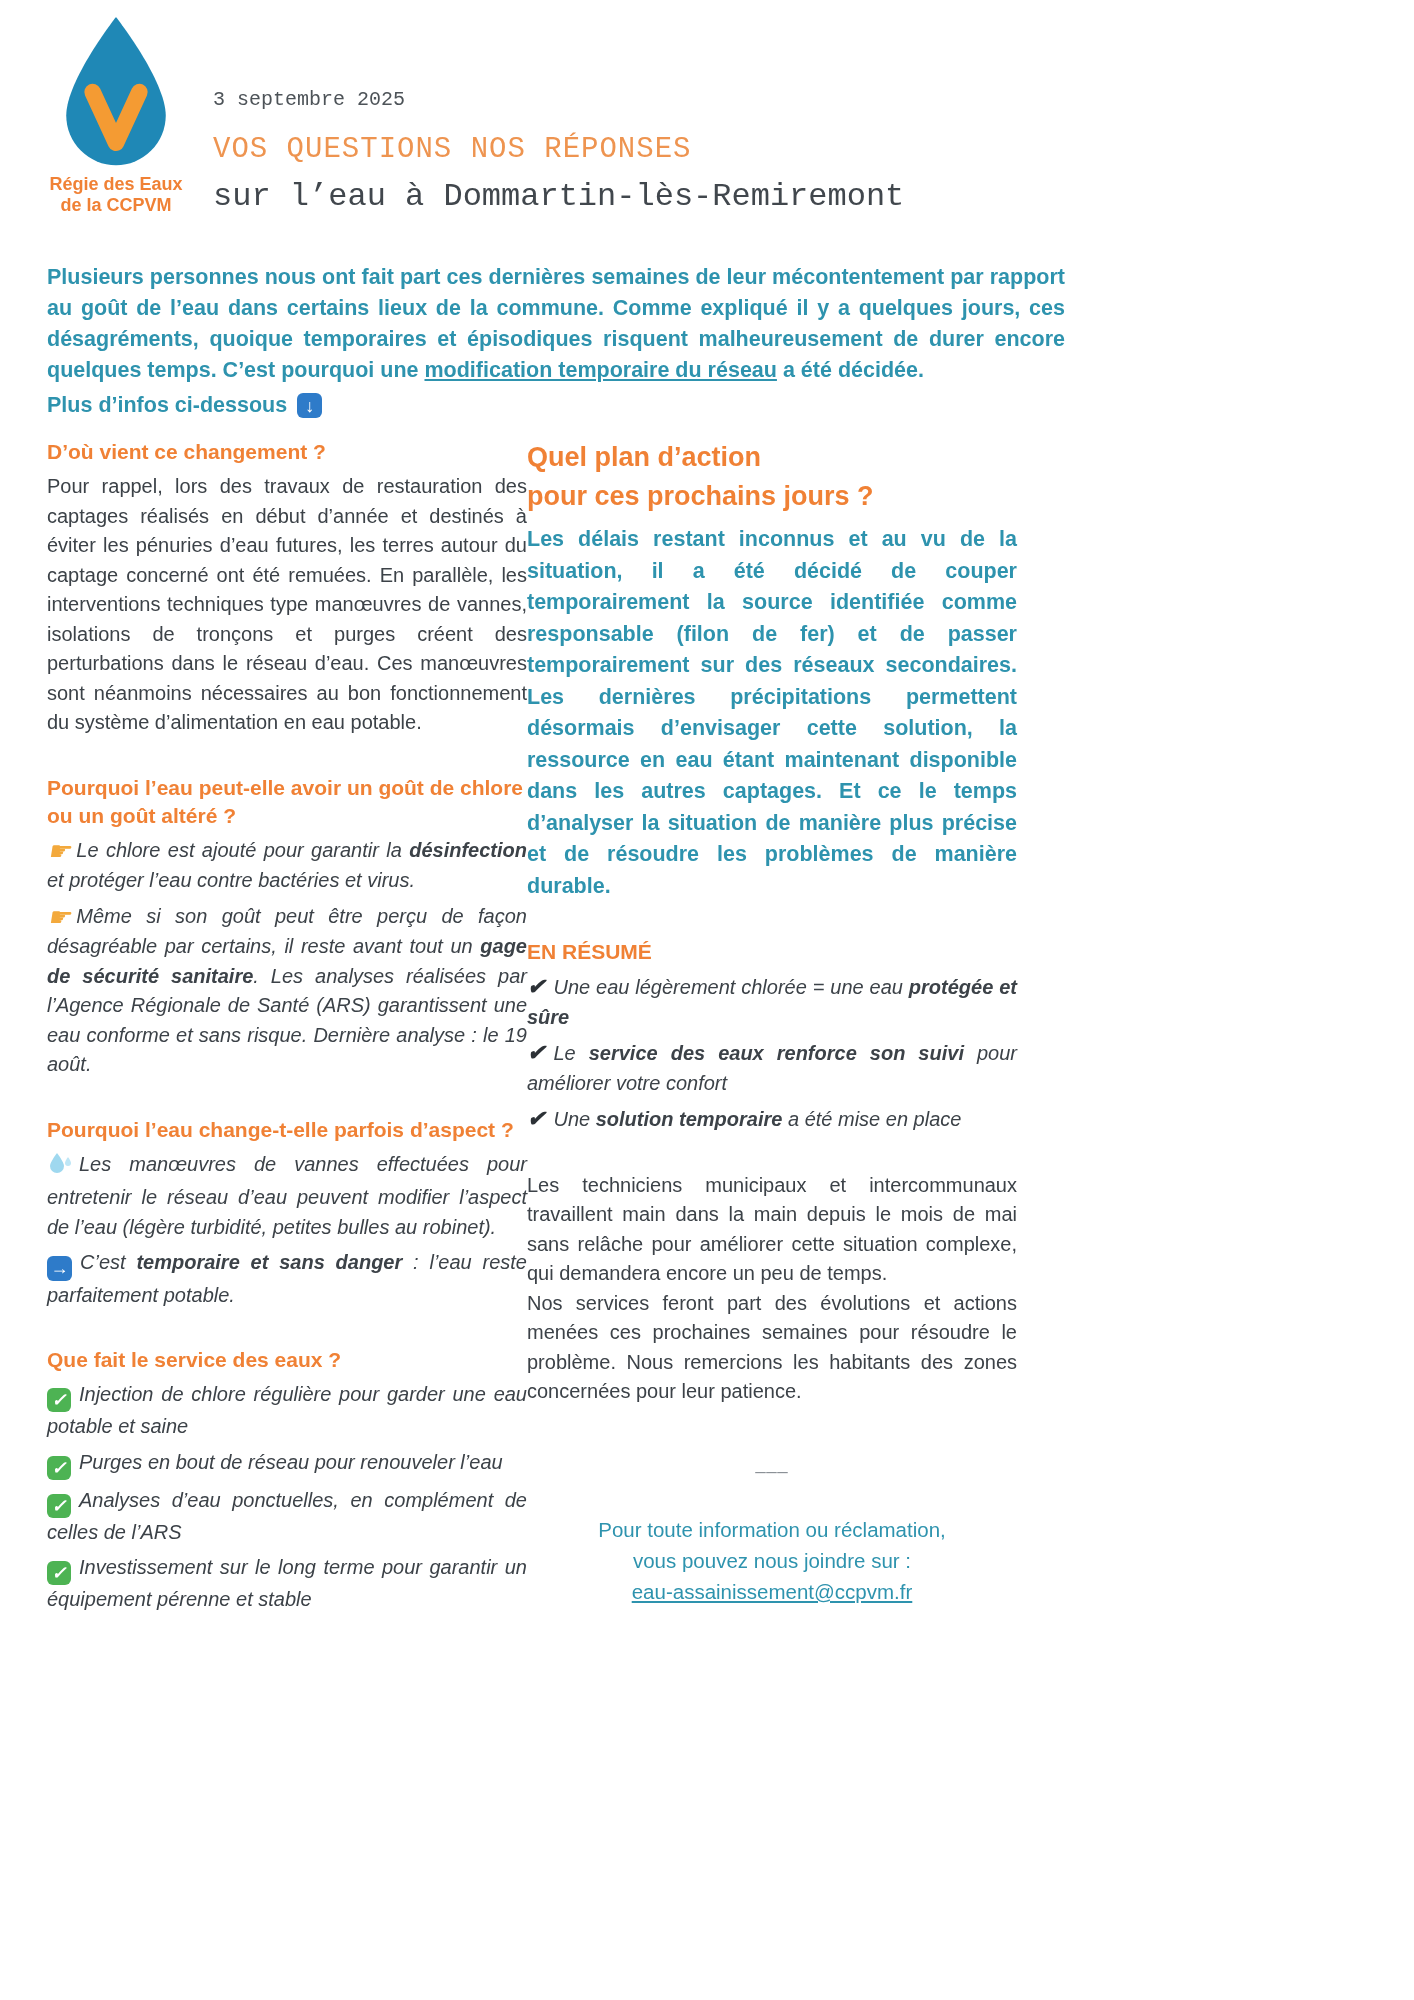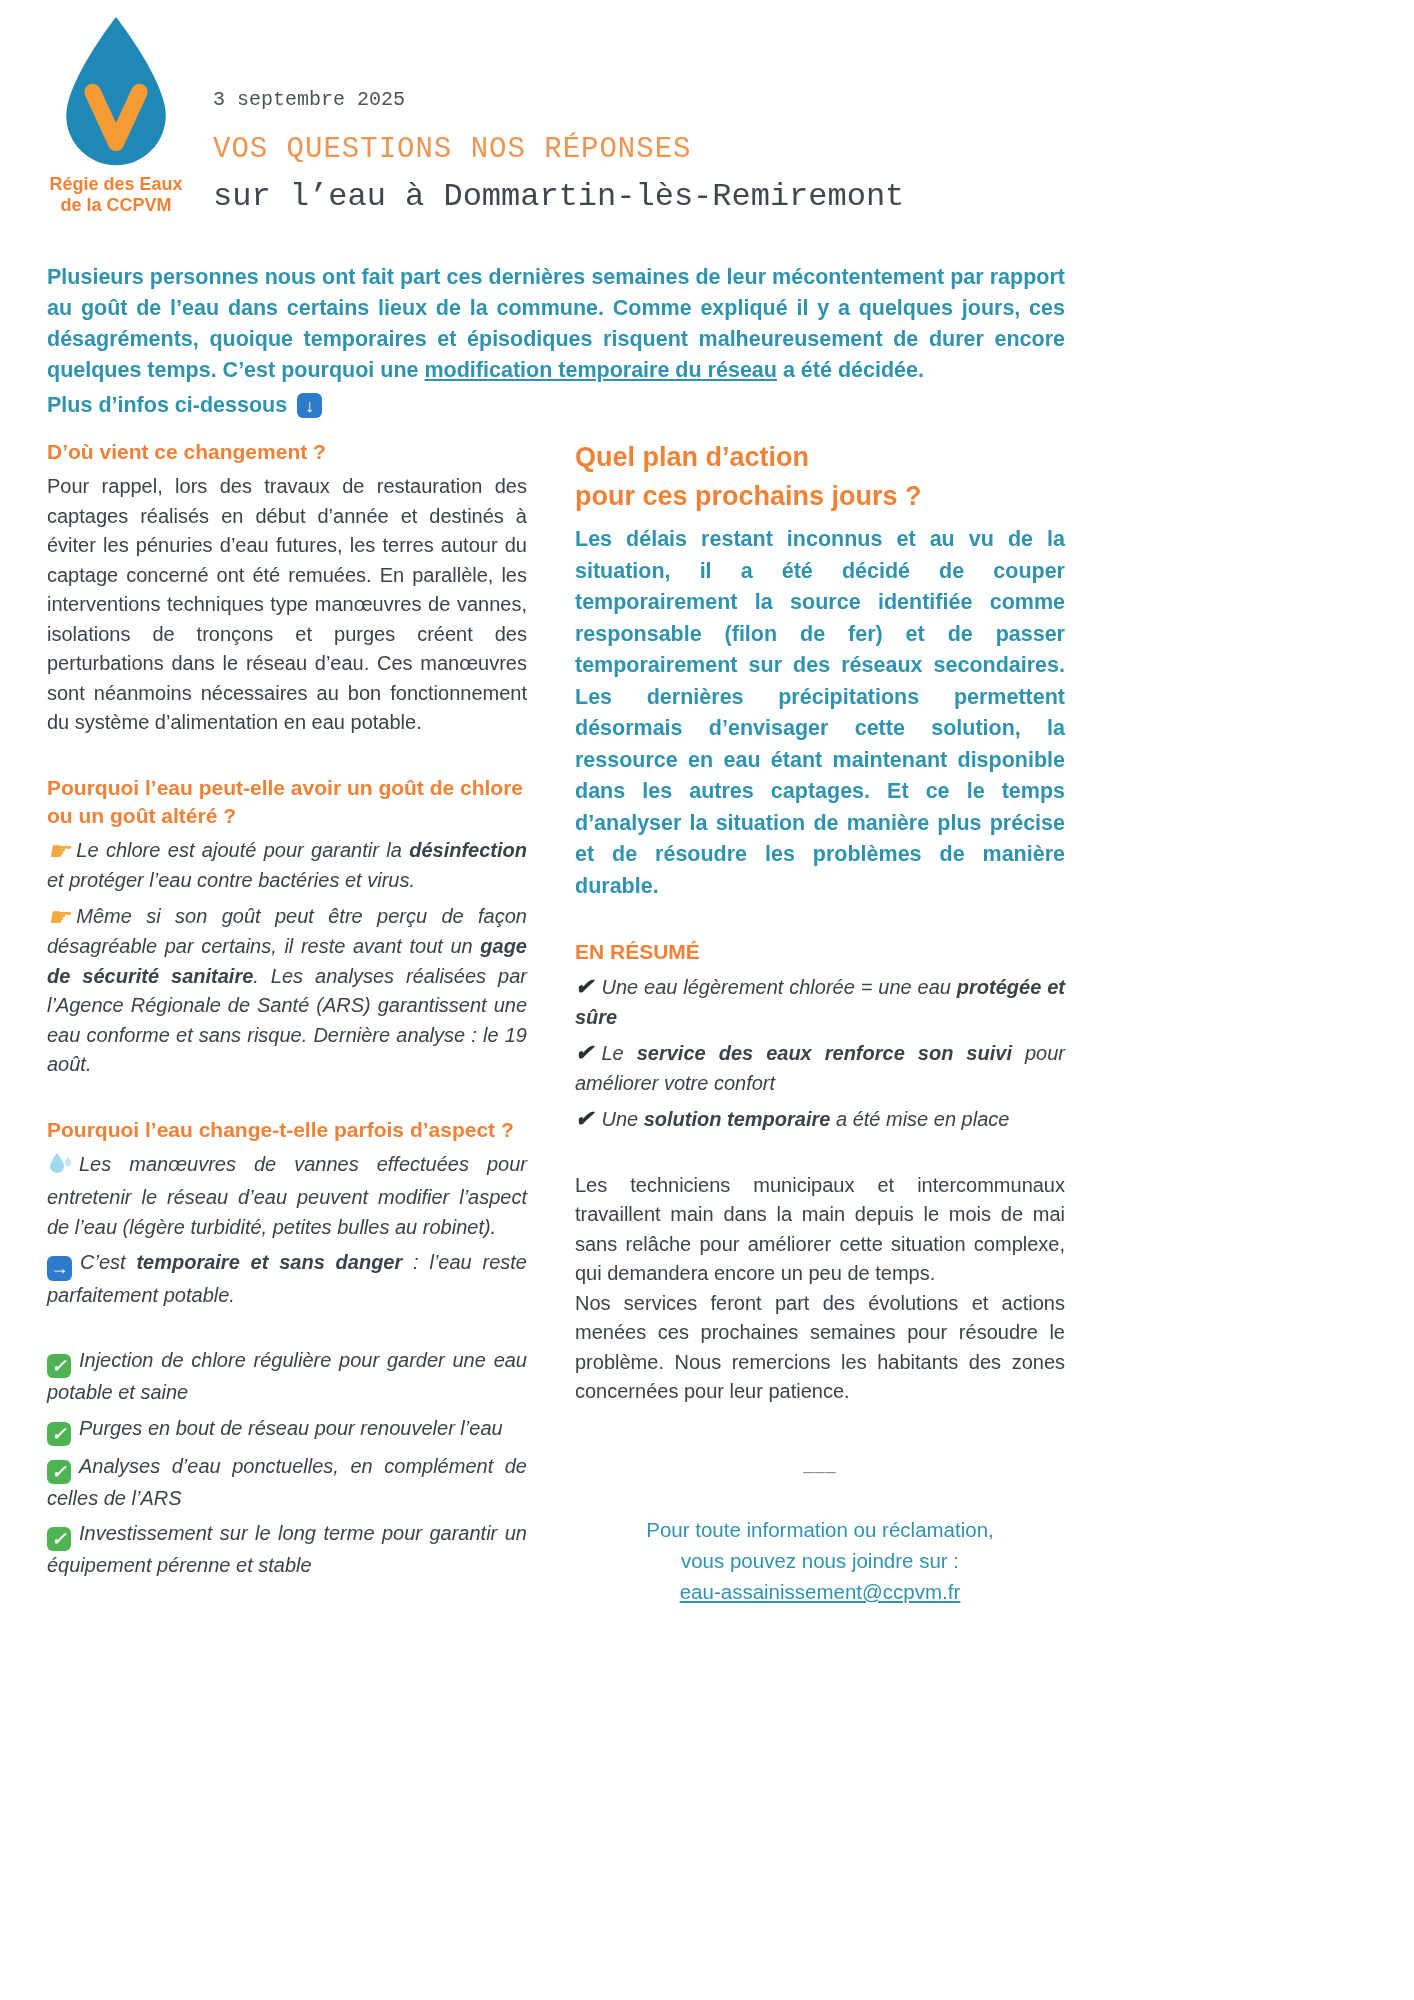--- a/index.html
+++ b/index.html
@@ -15,21 +15,21 @@
   .date { font-size: 20px; color: #4d5358; }
   .title { margin: 22px 0 0; font-size: 29px; font-weight: normal; letter-spacing: 1px; color: var(--title_orange, #EE9450); }
   .subtitle { margin: 12px 0 0; font-size: 32px; font-weight: normal; color: #41474d; }
 
   
   .intro-block { position: absolute; left: 47px; top: 262px; width: 1018px; color: var(--teal, #2E93AE); font-weight: bold; font-size: 21.5px; line-height: 31px; }
   .intro-text { text-align: justify; }
   .intro-more { margin-top: 4px; display: flex; align-items: center; gap: 10px; }
 
   
-  .columns { position: absolute; left: 47px; top: 438px; width: 1018px; display: flex; gap: 48px; align-items: flex-start; }
+  .columns { position: absolute; left: 47px; top: 438px; width: 1018px; display: flex; align-items: flex-start; }
   .col-left { width: 480px; }
   .col-right { width: 490px; }
   .sec { margin-bottom: 36px; }
   .h-orange { margin: 0 0 6px; color: var(--orange, #F08135); font-size: 21px; line-height: 28px; font-weight: bold; }
   .h-plan { font-size: 27px; line-height: 39px; margin-bottom: 8px; }
   .body { margin: 0; font-size: 20px; line-height: 29.5px; color: var(--dark, #3C4248); text-align: justify; }
   p.item { margin: 0 0 6px; font-style: italic; }
   .teal-body { margin: 0; color: var(--teal, #2E93AE); font-weight: bold; font-size: 21.5px; line-height: 31.5px; text-align: justify; }
 
   
@@ -103,20 +103,21 @@
                 <path d="M10 2 C10 2 3 11 3 15 a7 7 0 0 0 14 0 C17 11 10 2 10 2 Z" fill="#9FD8EF"></path>
                 <path d="M21 6 C21 6 18 10 18 12 a3 3 0 0 0 6 0 C24 10 21 6 21 6 Z" fill="#BEE6F6"></path>
               </svg></span><span><span>Les manœuvres de vannes effectuées pour entretenir le réseau d’eau peuvent modifier l’aspect de l’eau (légère turbidité, petites bulles au robinet).</span></span>
         </p>
         <p class="body item">
           <span class="ic-sq blue">→</span><span><span>C’est </span><span style="font-weight: bold;">temporaire et sans danger</span><span> : l’eau reste parfaitement potable.</span></span>
         </p>
       </section>
 
       <section class="sec">
+        <h3 class="h-orange">Que fait le service des eaux ?</h3>
         <p class="body item">
           <span class="ic-sq green">✓</span><span><span>Injection de chlore régulière pour garder une eau potable et saine</span></span>
         </p>
         <p class="body item">
           <span class="ic-sq green">✓</span><span><span>Purges en bout de réseau pour renouveler l’eau</span></span>
         </p>
         <p class="body item">
           <span class="ic-sq green">✓</span><span><span>Analyses d’eau ponctuelles, en complément de celles de l’ARS</span></span>
         </p>
         <p class="body item">

